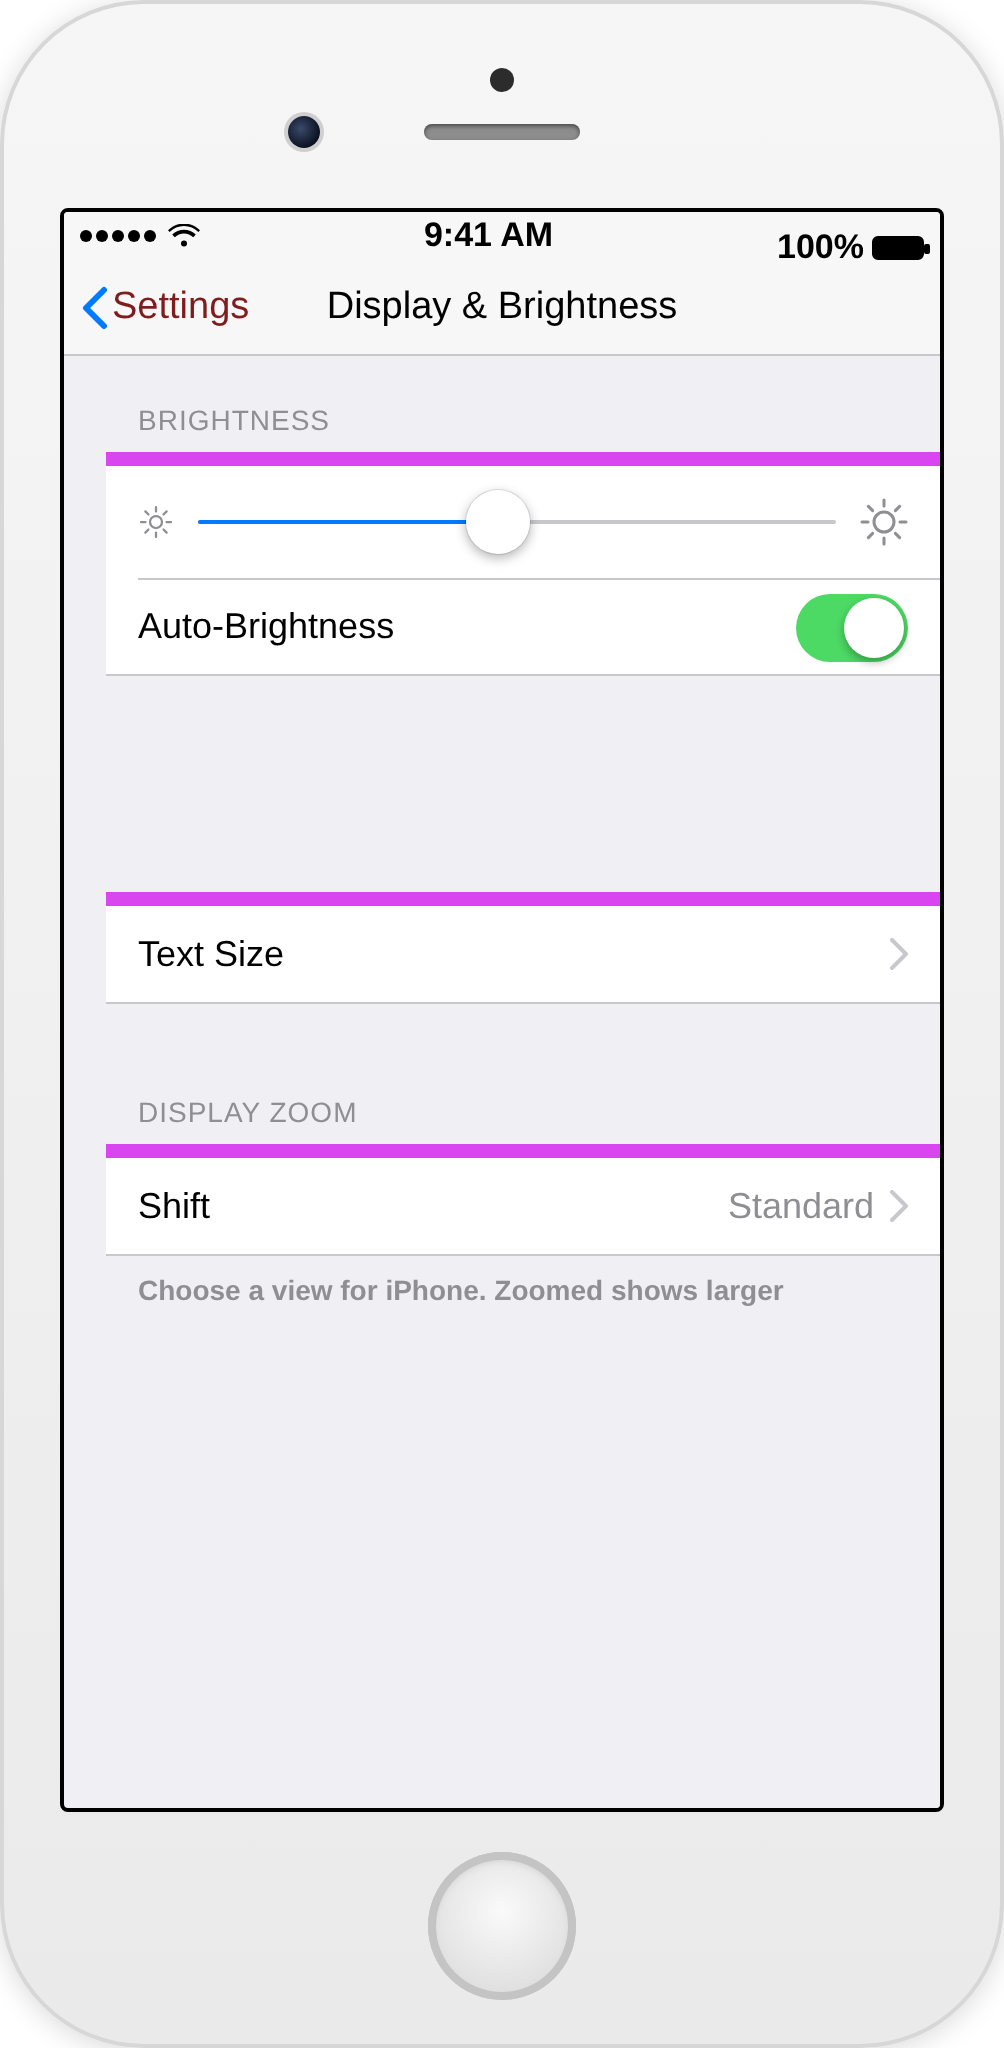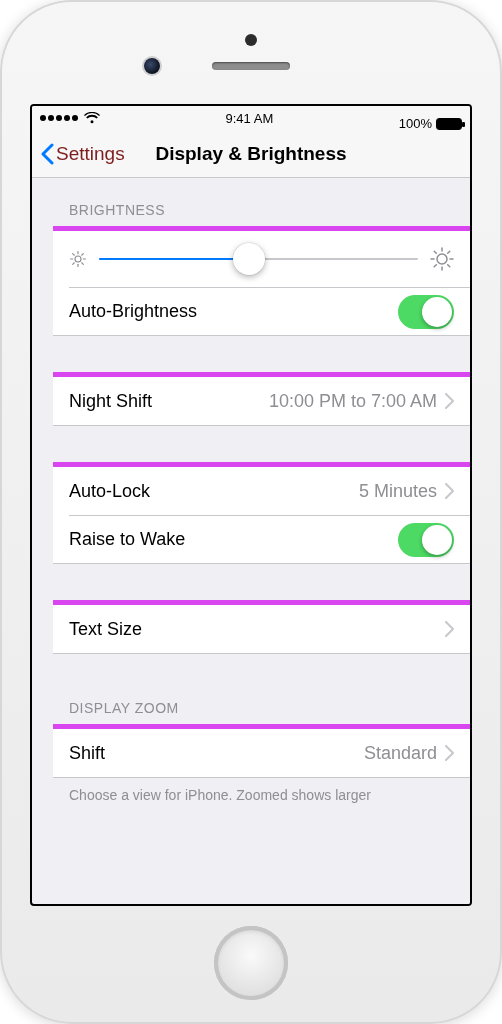--- a/index.html
+++ b/index.html
@@ -45,41 +45,41 @@
   box-shadow: inset 0 0 0 4px #c4c4c4, inset 0 2px 6px rgba(0,0,0,.25);
 }
 .screen {
   width:100%; height:100%; background:#efeff4;
   border:2px solid #000; border-radius:4px; overflow:hidden;
   display:flex; flex-direction:column;
 }
 .status-bar {
   height:24px; background:#f7f7f8;
   display:flex; align-items:center; justify-content:space-between;
-  padding:0 8px; font-size:13px; font-weight:400;
+  padding:0 8px; font-size:17px; font-weight:700;
 }
 .status-left{display:flex;align-items:center;gap:6px;}
 .dots{display:flex;gap:2px;}
 .dot{width:6px;height:6px;border-radius:50%;background:#000;}
 .wifi-icon svg{display:block;}
 .status-right{display:flex;align-items:center;gap:4px;margin-top:11px;}
 .battery-body{width:26px;height:12px;border:1.5px solid #000;border-radius:3px;position:relative;}
 .battery-body:after{content:"";position:absolute;right:-4px;top:3px;width:2.5px;height:5px;background:#000;border-radius:1px;}
 .battery-fill{height:100%;background:#000;border-radius:1px;}
 .nav-bar {
   height:48px; background:#f7f7f8; border-bottom:1px solid #c8c7cc;
   display:flex; align-items:center; position:relative; padding:0 8px;
 }
 .back-link{display:flex;align-items:center;gap:2px;color:#7f1d1d;font-size:19px;}
 .back-chevron svg{display:block;}
-.nav-title{position:absolute;left:0;right:0;text-align:center;font-size:19px;font-weight:700;pointer-events:none;}
+.nav-title{position:absolute;left:0;right:0;text-align:center;font-size:19px;font-weight:400;pointer-events:none;}
 .content{flex:1;overflow:hidden;background:#efeff4;font-size:18px;color:#000;position:relative;margin-left:21px;}
 .section-header{padding:24px 16px 8px;font-size:14px;color:#8e8e93;letter-spacing:.5px;}
-.section-footer{padding:8px 16px 16px;font-size:14px;color:#8e8e93;line-height:1.3;}
-.group{background:#fff;border-top:5px solid #d946ef;border-bottom:1px solid #c8c7cc;}
+.section-footer{padding:8px 16px 16px;font-size:14px;color:#8e8e93;line-height:1.3;font-weight:bold;}
+.group{background:#fff;border-top:7px solid #d946ef;border-bottom:1px solid #c8c7cc;}
 .row{display:flex;align-items:center;min-height:48px;padding:0 16px;}
 .row + .row{border-top:1px solid #c8c7cc;margin-left:16px;padding-left:0;}
 .row + .row > *{margin-left:0;}
 .row-label{flex:0 0 auto;}
 .row-spacer{flex:1;}
 .row-value{color:#8e8e93;font-size:18px;margin-right:8px;}
 .chevron svg{display:block;}
 .slider-row{height:56px;gap:12px;}
 .sun-icon svg{display:block;}
 .slider-track{flex:1;height:2px;background:#c7c7cc;position:relative;border-radius:2px;}
@@ -190,54 +190,23 @@
           <span class="row-label">Auto-Brightness</span>
           <div class="row-spacer"></div>
           <div class="switch switch-on">
               <div class="switch-knob"></div>
             </div>
         </div>
       </div>
 
       <div class="gap"></div>
 
-      <div class="group">
-        <div class="row">
-          <span class="row-label">Night Shift</span>
-          <div class="row-spacer"></div>
-          <span class="row-value">10:00 PM to 7:00 AM</span>
-          <span class="chevron">
-            <svg width="9" height="16" viewBox="0 0 9 16">
-                <path d="M1 1l7 7-7 7" stroke="#c7c7cc" stroke-width="2" fill="none" stroke-linecap="round" stroke-linejoin="round"></path>
-              </svg>
-          </span>
-        </div>
-      </div>
 
       <div class="gap"></div>
 
-      <div class="group">
-        <div class="row">
-          <span class="row-label">Auto-Lock</span>
-          <div class="row-spacer"></div>
-          <span class="row-value">5 Minutes</span>
-          <span class="chevron">
-            <svg width="9" height="16" viewBox="0 0 9 16">
-                <path d="M1 1l7 7-7 7" stroke="#c7c7cc" stroke-width="2" fill="none" stroke-linecap="round" stroke-linejoin="round"></path>
-              </svg>
-          </span>
-        </div>
-        <div class="row">
-          <span class="row-label">Raise to Wake</span>
-          <div class="row-spacer"></div>
-          <div class="switch switch-on">
-              <div class="switch-knob"></div>
-            </div>
-        </div>
-      </div>
 
       <div class="gap"></div>
 
       <div class="group">
         <div class="row">
           <span class="row-label">Text Size</span>
           <div class="row-spacer"></div>
           <span class="chevron">
             <svg width="9" height="16" viewBox="0 0 9 16">
                 <path d="M1 1l7 7-7 7" stroke="#c7c7cc" stroke-width="2" fill="none" stroke-linecap="round" stroke-linejoin="round"></path>

